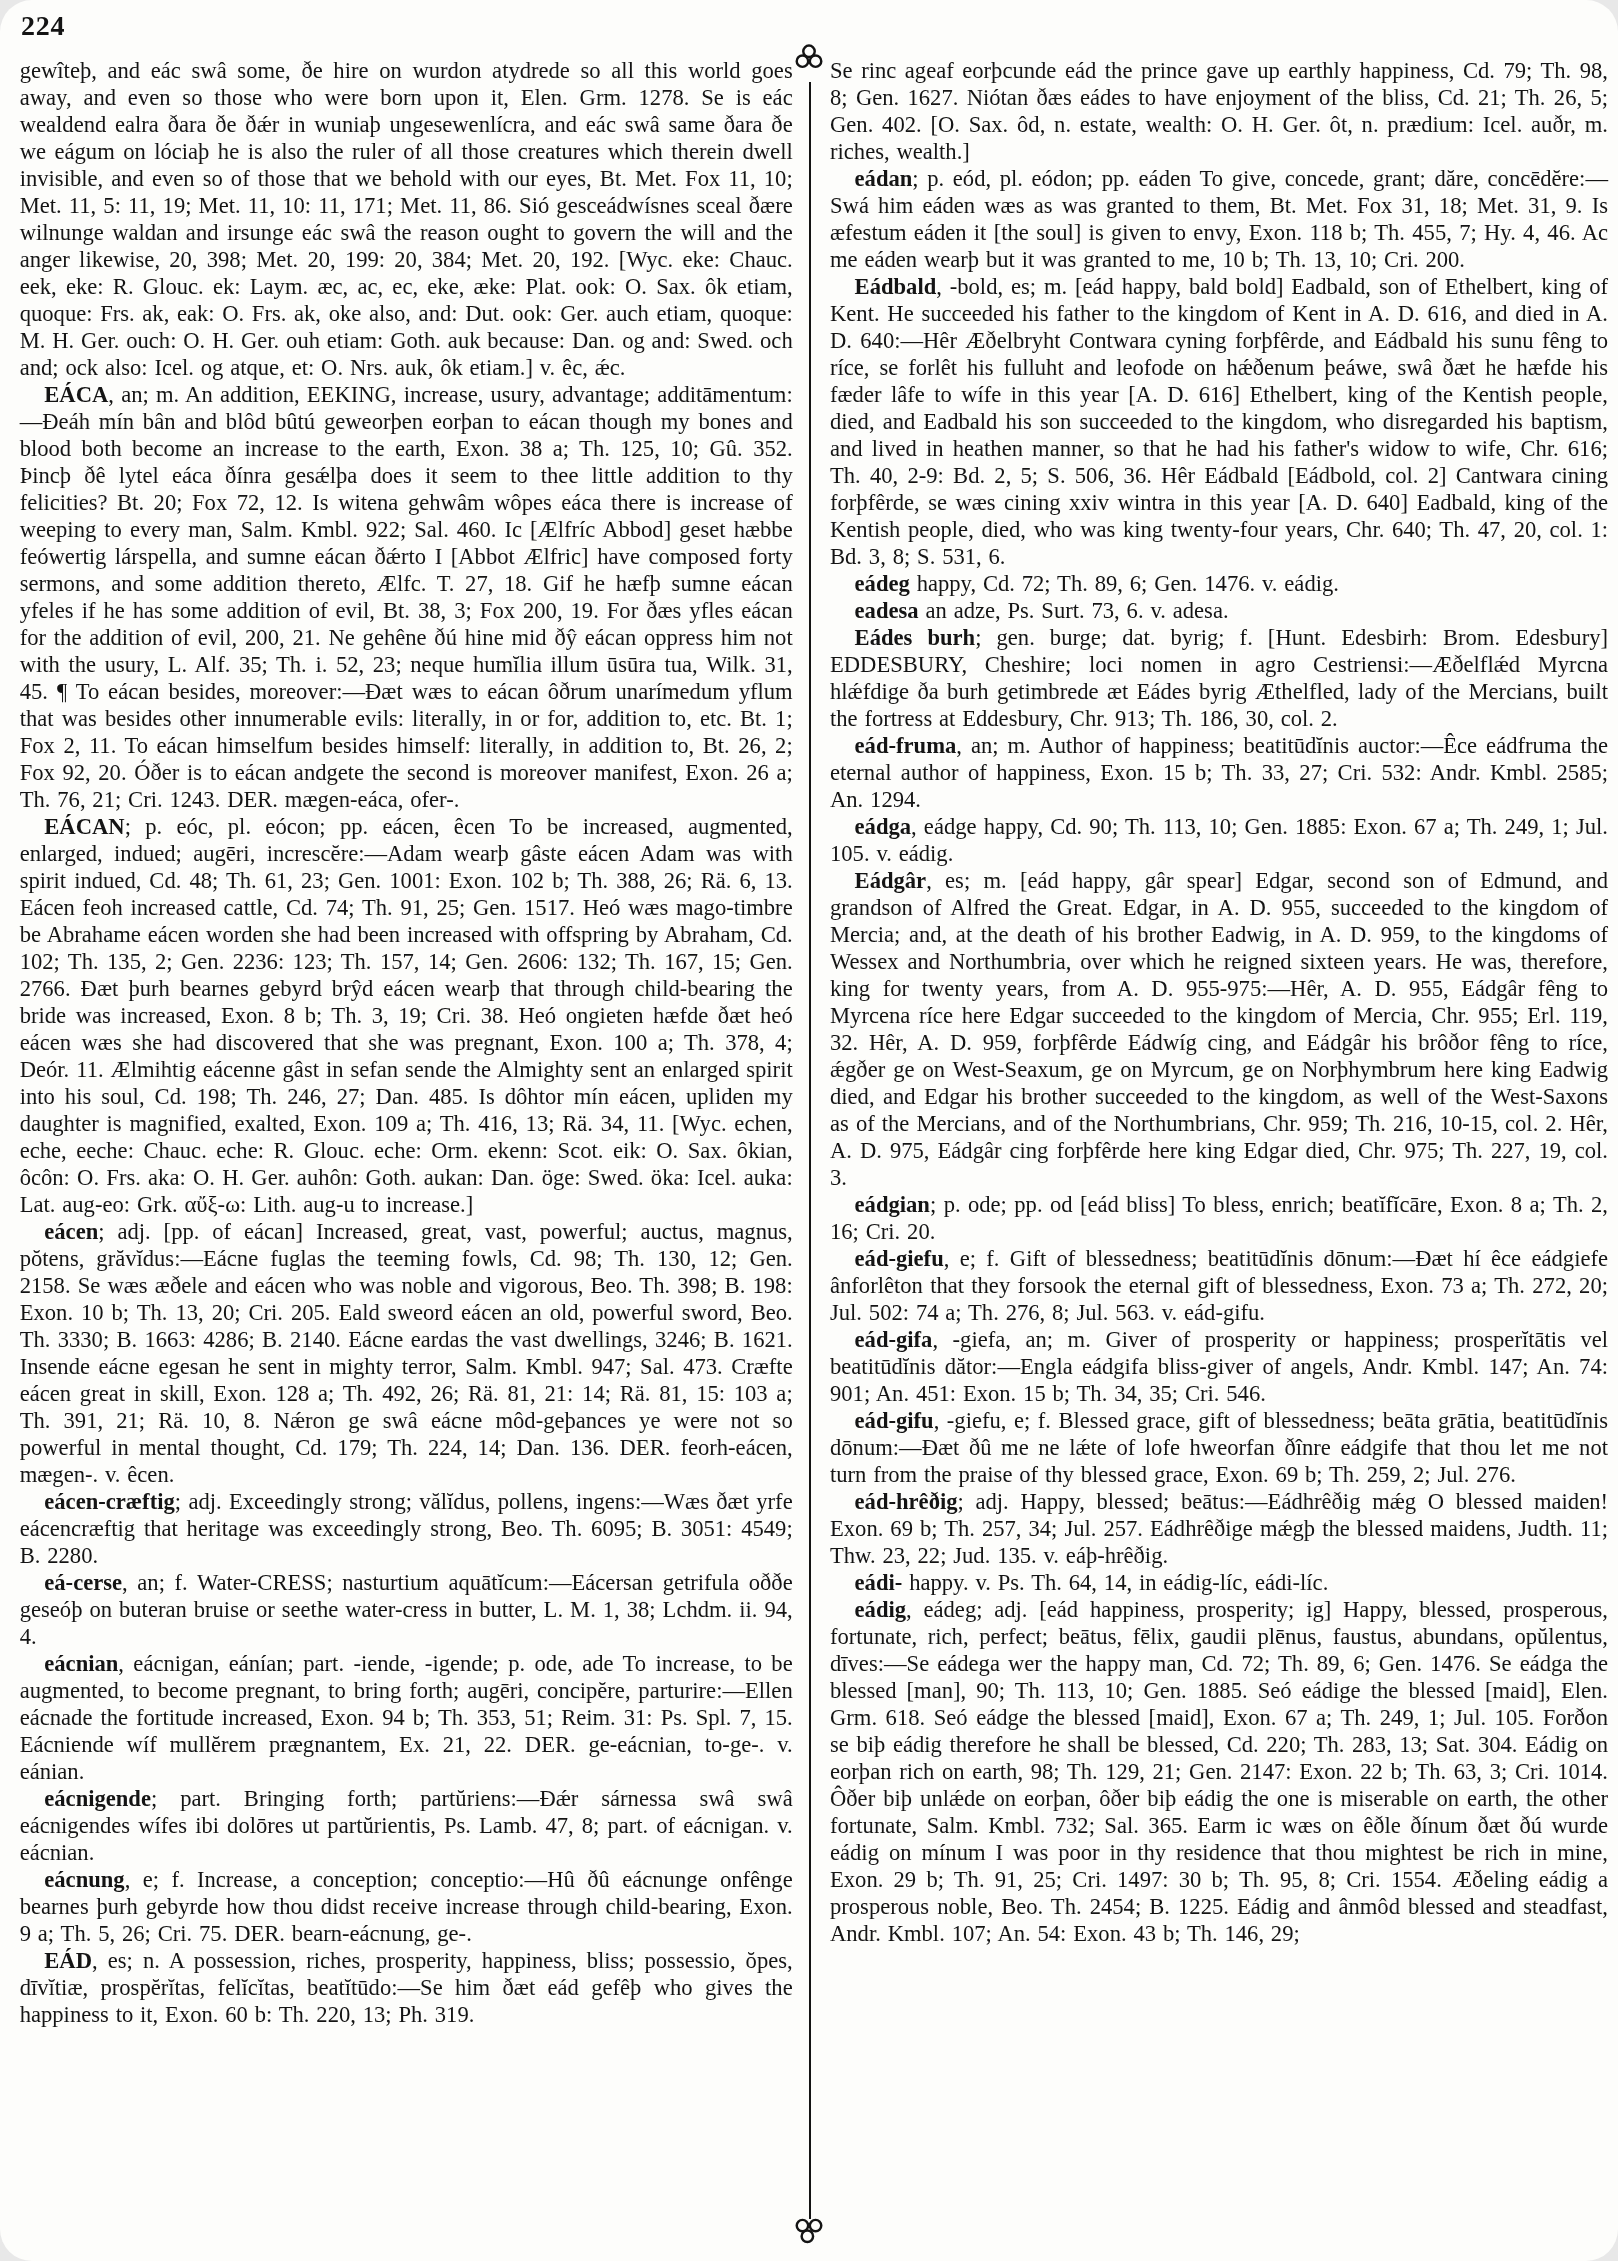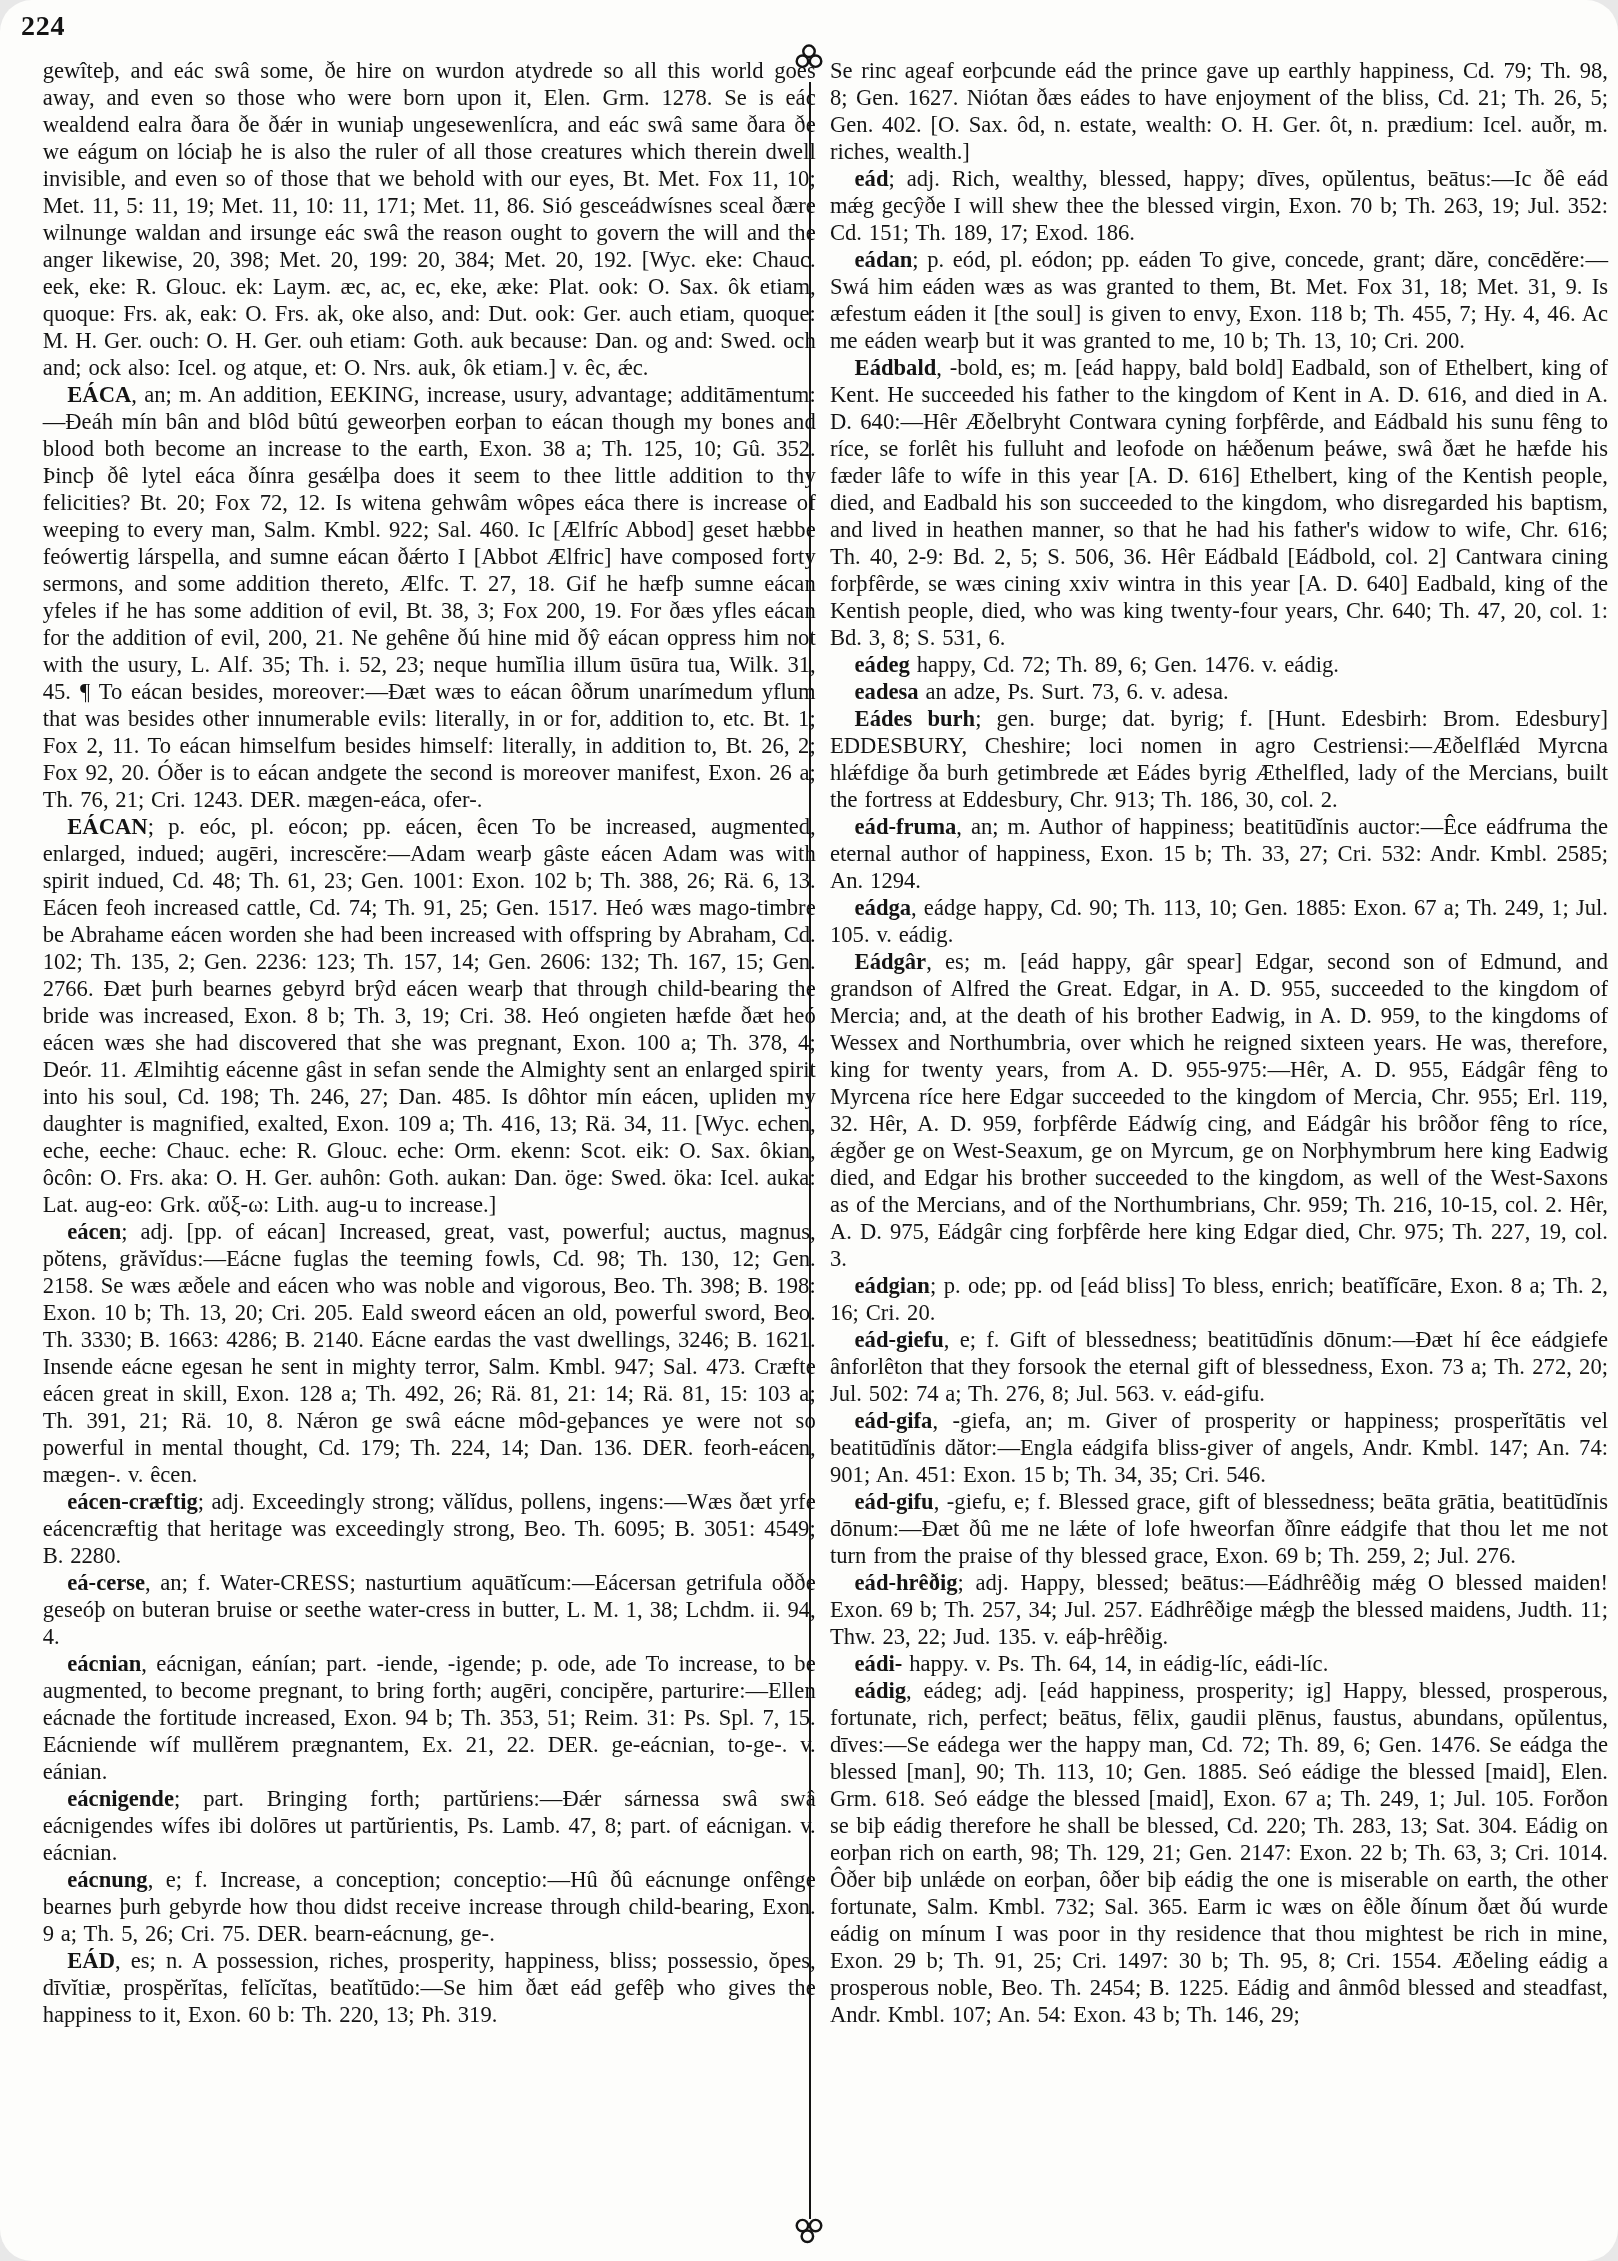--- a/index.html
+++ b/index.html
@@ -16,21 +16,21 @@
     position:absolute;left:21px;top:9.8px;
     font-size:28px;font-weight:bold;letter-spacing:0.8px;
   }
   .page-title{
     position:absolute;left:0;right:0;top:8.2px;
     text-align:center;font-size:30px;font-weight:bold;letter-spacing:1.6px;
   }
   .column{
     position:absolute;top:57px;width:773px;
   }
-  .column.left{left:19.7px;margin-left:23px;}
+  .column.left{left:19.7px;}
   .column.right{left:830px;width:778px;}
   .column p.entry{
     margin:0;
     font-size:22.6px;
     line-height:27px;
     text-align:justify;
     text-indent:24.6px;
     word-spacing:1.2px;
   }
   .column p.entry.cont{text-indent:0;}
@@ -76,21 +76,20 @@
       <p class="entry"><b>eácen</b><span>; adj. [pp. of eácan] Increased, great, vast, powerful; auctus, magnus, pŏtens, grăvĭdus:—Eácne fuglas the teeming fowls, Cd. 98; Th. 130, 12; Gen. 2158. Se wæs æðele and eácen who was noble and vigorous, Beo. Th. 398; B. 198: Exon. 10 b; Th. 13, 20; Cri. 205. Eald sweord eácen an old, powerful sword, Beo. Th. 3330; B. 1663: 4286; B. 2140. Eácne eardas the vast dwellings, 3246; B. 1621. Insende eácne egesan he sent in mighty terror, Salm. Kmbl. 947; Sal. 473. Cræfte eácen great in skill, Exon. 128 a; Th. 492, 26; Rä. 81, 21: 14; Rä. 81, 15: 103 a; Th. 391, 21; Rä. 10, 8. Nǽron ge swâ eácne môd-geþances ye were not so powerful in mental thought, Cd. 179; Th. 224, 14; Dan. 136. DER. feorh-eácen, mægen-. v. êcen.</span></p>
       <p class="entry"><b>eácen-cræftig</b><span>; adj. Exceedingly strong; vălĭdus, pollens, ingens:—Wæs ðæt yrfe eácencræftig that heritage was exceedingly strong, Beo. Th. 6095; B. 3051: 4549; B. 2280.</span></p>
       <p class="entry"><b>eá-cerse</b><span>, an; f. Water-CRESS; nasturtium aquātĭcum:—Eácersan getrifula oððe geseóþ on buteran bruise or seethe water-cress in butter, L. M. 1, 38; Lchdm. ii. 94, 4.</span></p>
       <p class="entry"><b>eácnian</b><span>, eácnigan, eánían; part. -iende, -igende; p. ode, ade To increase, to be augmented, to become pregnant, to bring forth; augēri, concipĕre, parturire:—Ellen eácnade the fortitude increased, Exon. 94 b; Th. 353, 51; Reim. 31: Ps. Spl. 7, 15. Eácniende wíf mullĕrem prægnantem, Ex. 21, 22. DER. ge-eácnian, to-ge-. v. eánian.</span></p>
       <p class="entry"><b>eácnigende</b><span>; part. Bringing forth; partŭriens:—Ðǽr sárnessa swâ swâ eácnigendes wífes ibi dolōres ut partŭrientis, Ps. Lamb. 47, 8; part. of eácnigan. v. eácnian.</span></p>
       <p class="entry"><b>eácnung</b><span>, e; f. Increase, a conception; conceptio:—Hû ðû eácnunge onfênge bearnes þurh gebyrde how thou didst receive increase through child-bearing, Exon. 9 a; Th. 5, 26; Cri. 75. DER. bearn-eácnung, ge-.</span></p>
       <p class="entry"><b>EÁD</b><span>, es; n. A possession, riches, prosperity, happiness, bliss; possessio, ŏpes, dīvĭtiæ, prospĕrĭtas, felĭcĭtas, beatĭtūdo:—Se him ðæt eád gefêþ who gives the happiness to it, Exon. 60 b: Th. 220, 13; Ph. 319.</span></p>
     </div>
   <div class="column right">
       <p class="entry cont"><span>Se rinc ageaf eorþcunde eád the prince gave up earthly happiness, Cd. 79; Th. 98, 8; Gen. 1627. Niótan ðæs eádes to have enjoyment of the bliss, Cd. 21; Th. 26, 5; Gen. 402. [O. Sax. ôd, n. estate, wealth: O. H. Ger. ôt, n. prædium: Icel. auðr, m. riches, wealth.]</span></p>
-      <p class="entry"><b>eád</b><span>; adj. Rich, wealthy, blessed, happy; dīves, opŭlentus, beātus:—Ic ðê eád mǽg gecŷðe I will shew thee the blessed virgin, Exon. 70 b; Th. 263, 19; Jul. 352: Cd. 151; Th. 189, 17; Exod. 186.</span></p>
       <p class="entry"><b>eádan</b><span>; p. eód, pl. eódon; pp. eáden To give, concede, grant; dăre, concēdĕre:—Swá him eáden wæs as was granted to them, Bt. Met. Fox 31, 18; Met. 31, 9. Is æfestum eáden it [the soul] is given to envy, Exon. 118 b; Th. 455, 7; Hy. 4, 46. Ac me eáden wearþ but it was granted to me, 10 b; Th. 13, 10; Cri. 200.</span></p>
       <p class="entry"><b>Eádbald</b><span>, -bold, es; m. [eád happy, bald bold] Eadbald, son of Ethelbert, king of Kent. He succeeded his father to the kingdom of Kent in A. D. 616, and died in A. D. 640:—Hêr Æðelbryht Contwara cyning forþfêrde, and Eádbald his sunu fêng to ríce, se forlêt his fulluht and leofode on hǽðenum þeáwe, swâ ðæt he hæfde his fæder lâfe to wífe in this year [A. D. 616] Ethelbert, king of the Kentish people, died, and Eadbald his son succeeded to the kingdom, who disregarded his baptism, and lived in heathen manner, so that he had his father's widow to wife, Chr. 616; Th. 40, 2-9: Bd. 2, 5; S. 506, 36. Hêr Eádbald [Eádbold, col. 2] Cantwara cining forþfêrde, se wæs cining xxiv wintra in this year [A. D. 640] Eadbald, king of the Kentish people, died, who was king twenty-four years, Chr. 640; Th. 47, 20, col. 1: Bd. 3, 8; S. 531, 6.</span></p>
       <p class="entry"><b>eádeg</b><span> happy, Cd. 72; Th. 89, 6; Gen. 1476. v. eádig.</span></p>
       <p class="entry"><b>eadesa</b><span> an adze, Ps. Surt. 73, 6. v. adesa.</span></p>
       <p class="entry"><b>Eádes burh</b><span>; gen. burge; dat. byrig; f. [Hunt. Edesbirh: Brom. Edesbury] EDDESBURY, Cheshire; loci nomen in agro Cestriensi:—Æðelflǽd Myrcna hlǽfdige ða burh getimbrede æt Eádes byrig Æthelfled, lady of the Mercians, built the fortress at Eddesbury, Chr. 913; Th. 186, 30, col. 2.</span></p>
       <p class="entry"><b>eád-fruma</b><span>, an; m. Author of happiness; beatitūdĭnis auctor:—Êce eádfruma the eternal author of happiness, Exon. 15 b; Th. 33, 27; Cri. 532: Andr. Kmbl. 2585; An. 1294.</span></p>
       <p class="entry"><b>eádga</b><span>, eádge happy, Cd. 90; Th. 113, 10; Gen. 1885: Exon. 67 a; Th. 249, 1; Jul. 105. v. eádig.</span></p>
       <p class="entry"><b>Eádgâr</b><span>, es; m. [eád happy, gâr spear] Edgar, second son of Edmund, and grandson of Alfred the Great. Edgar, in A. D. 955, succeeded to the kingdom of Mercia; and, at the death of his brother Eadwig, in A. D. 959, to the kingdoms of Wessex and Northumbria, over which he reigned sixteen years. He was, therefore, king for twenty years, from A. D. 955-975:—Hêr, A. D. 955, Eádgâr fêng to Myrcena ríce here Edgar succeeded to the kingdom of Mercia, Chr. 955; Erl. 119, 32. Hêr, A. D. 959, forþfêrde Eádwíg cing, and Eádgâr his brôðor fêng to ríce, ǽgðer ge on West-Seaxum, ge on Myrcum, ge on Norþhymbrum here king Eadwig died, and Edgar his brother succeeded to the kingdom, as well of the West-Saxons as of the Mercians, and of the Northumbrians, Chr. 959; Th. 216, 10-15, col. 2. Hêr, A. D. 975, Eádgâr cing forþfêrde here king Edgar died, Chr. 975; Th. 227, 19, col. 3.</span></p>
       <p class="entry"><b>eádgian</b><span>; p. ode; pp. od [eád bliss] To bless, enrich; beatĭfĭcāre, Exon. 8 a; Th. 2, 16; Cri. 20.</span></p>
       <p class="entry"><b>eád-giefu</b><span>, e; f. Gift of blessedness; beatitūdĭnis dōnum:—Ðæt hí êce eádgiefe ânforlêton that they forsook the eternal gift of blessedness, Exon. 73 a; Th. 272, 20; Jul. 502: 74 a; Th. 276, 8; Jul. 563. v. eád-gifu.</span></p>

